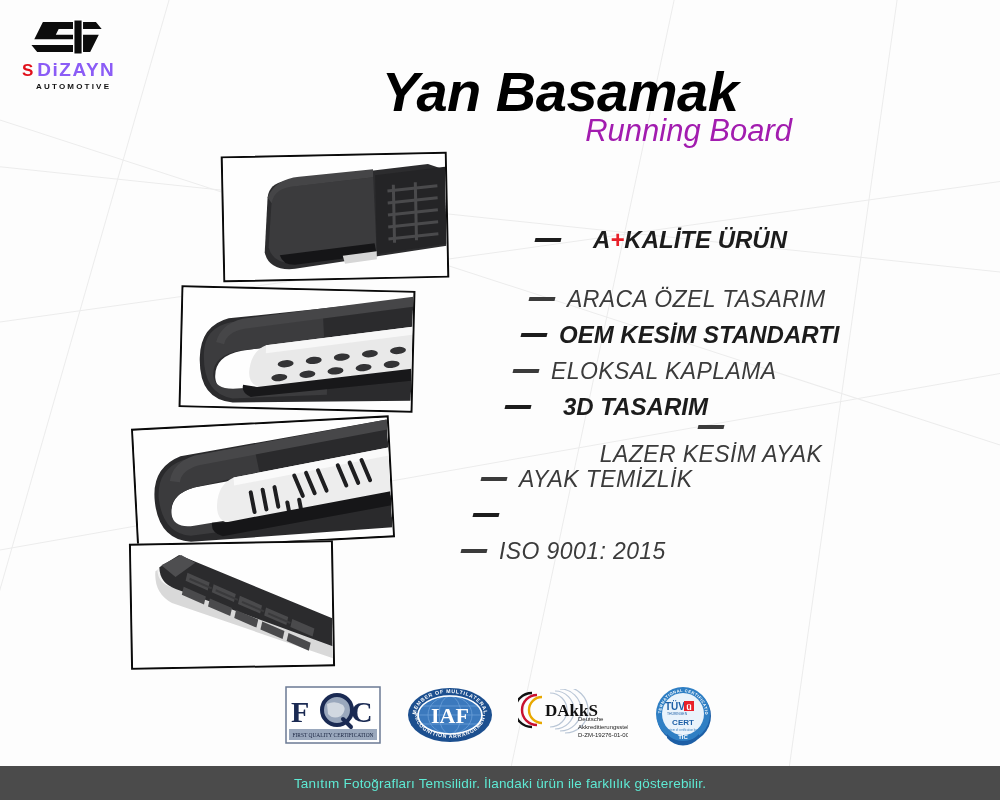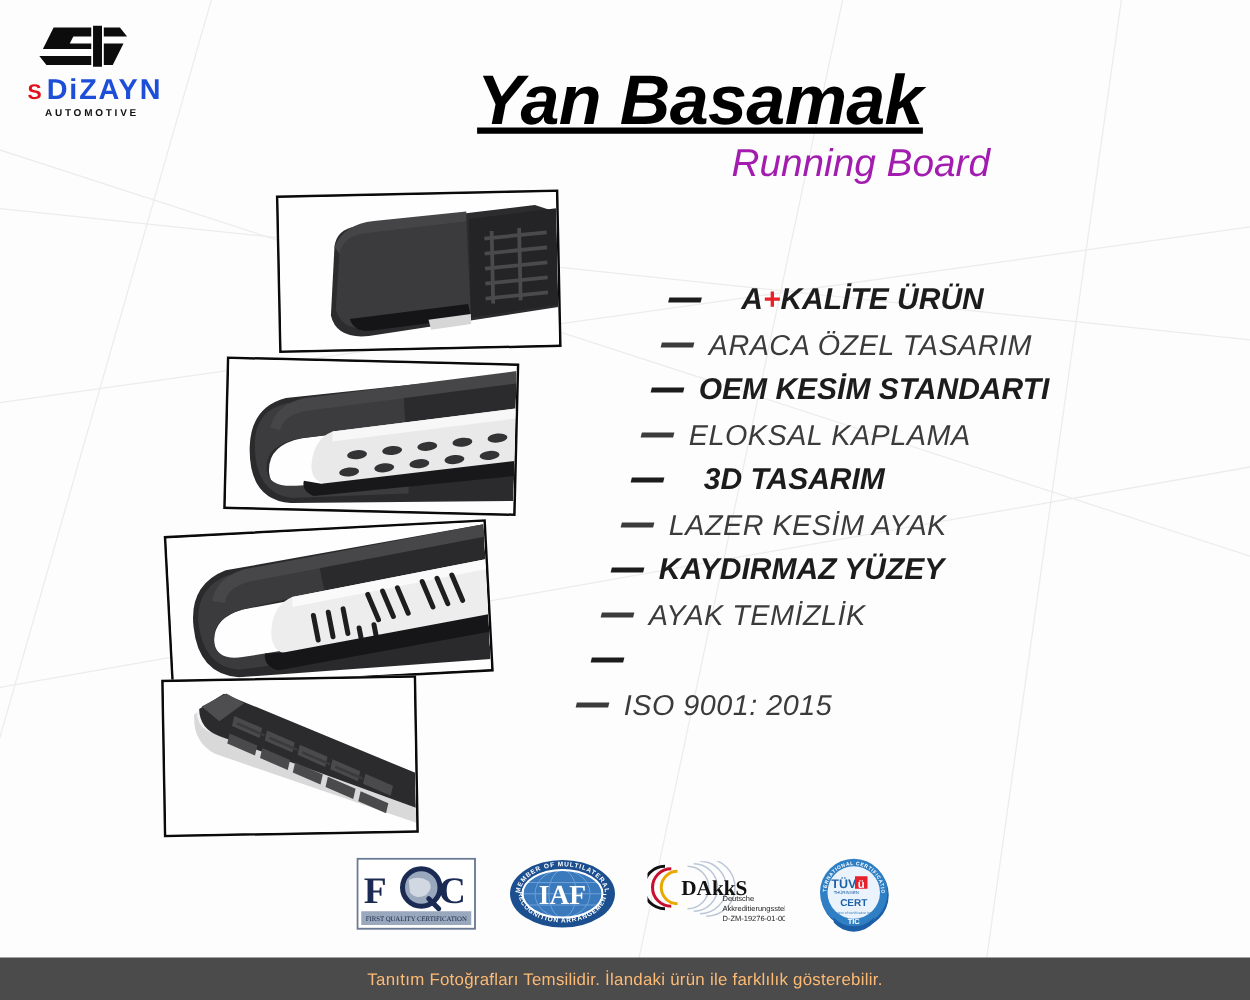--- a/index.html
+++ b/index.html
@@ -38,42 +38,41 @@
   #logo .mark { width: 86px; height: 42px; display:block; margin-left: 8px; }
   #logo .wordmark {
     display: flex; align-items: baseline; gap: 5px;
     margin-top: 2px;
   }
   #logo .s-red {
     color: #e1101b; font-weight: bold; font-size: 17px;
     letter-spacing: -1px; line-height: 1;
   }
   #logo .dz {
-    color: #1d4ed8; font-weight: bold; font-size: 23px;
+    color: #8b5cf6; font-weight: bold; font-size: 19px;
     letter-spacing: 1.5px; line-height: 1;
   }
   #logo .auto {
     color: #111; font-size: 8px; font-weight: bold;
     letter-spacing: 2.2px; 
     width: 118px; margin-top: 3px; margin-left: 14px;
   }
 
   
   #title {
     position: absolute;
-    left: 300px; top: 52px;
+    left: 300px; top: 64px;
     width: 520px;
     text-align: center;
     font-size: 56px;
     font-weight: bold;
     font-style: italic;
     letter-spacing: -0.5px;
     color: #000;
     line-height: 1;
-    text-decoration: underline;
   }
   #subtitle {
     position: absolute;
     left: 300px; top: 115px;
     width: 520px;
     text-align: right;
     padding-right: 28px;
     box-sizing: border-box;
     font-size: 31px;
     font-style: italic;
@@ -130,21 +129,21 @@
   }
   .badge { height: 62px; display: flex; align-items: center; }
   .badge svg { display: block; }
 
   
   #footer {
     position: absolute;
     left: 0; bottom: 0;
     width: 1000px; height: 34px;
     background: #4b4b4b;
-    color: #fdba74;
+    color: #5eead4;
     font-size: 13.5px;
     display: flex;
     align-items: center;
     justify-content: center;
     letter-spacing: 0.2px;
   }
 </style>
 </head>
 <body>
 
@@ -278,49 +277,45 @@
 
   </div>
 
   <div id="features">
 
     <div class="feat bold" style="margin-left:80px;gap:32px;">
       <span class="dash"></span>
       <span><span>A</span><span class="plus">+</span><span>KALİTE ÜRÜN</span></span>
     </div>
 
-    <div class="feat light" style="margin-left:74px;">
+    <div class="feat light" style="margin-left:74px;margin-top:23px;">
       <span class="dash"></span>
       <span>ARACA ÖZEL TASARIM</span>
     </div>
 
     <div class="feat bold" style="margin-left:66px;">
       <span class="dash"></span>
       <span>OEM KESİM STANDARTI</span>
     </div>
 
     <div class="feat light" style="margin-left:58px;">
       <span class="dash"></span>
       <span>ELOKSAL KAPLAMA</span>
     </div>
 
     <div class="feat bold" style="margin-left:50px;gap:32px;">
       <span class="dash"></span>
       <span>3D TASARIM</span>
     </div>
 
-    <div class="feat light" style="margin-left:42px;">
+    <div class="feat light" style="margin-left:42px;flex-direction:column;">
       <span class="dash"></span>
       <span>LAZER KESİM AYAK</span>
     </div>
 
-    <div class="feat bold" style="margin-left:34px;">
-      <span class="dash"></span>
-      <span>KAYDIRMAZ YÜZEY</span>
-    </div>
 
     <div class="feat light" style="margin-left:26px;">
       <span class="dash"></span>
       <span>AYAK TEMİZLİK</span>
     </div>
 
     <div class="feat bold" style="margin-left:18px;">
       <span class="dash"></span>
     </div>
 

